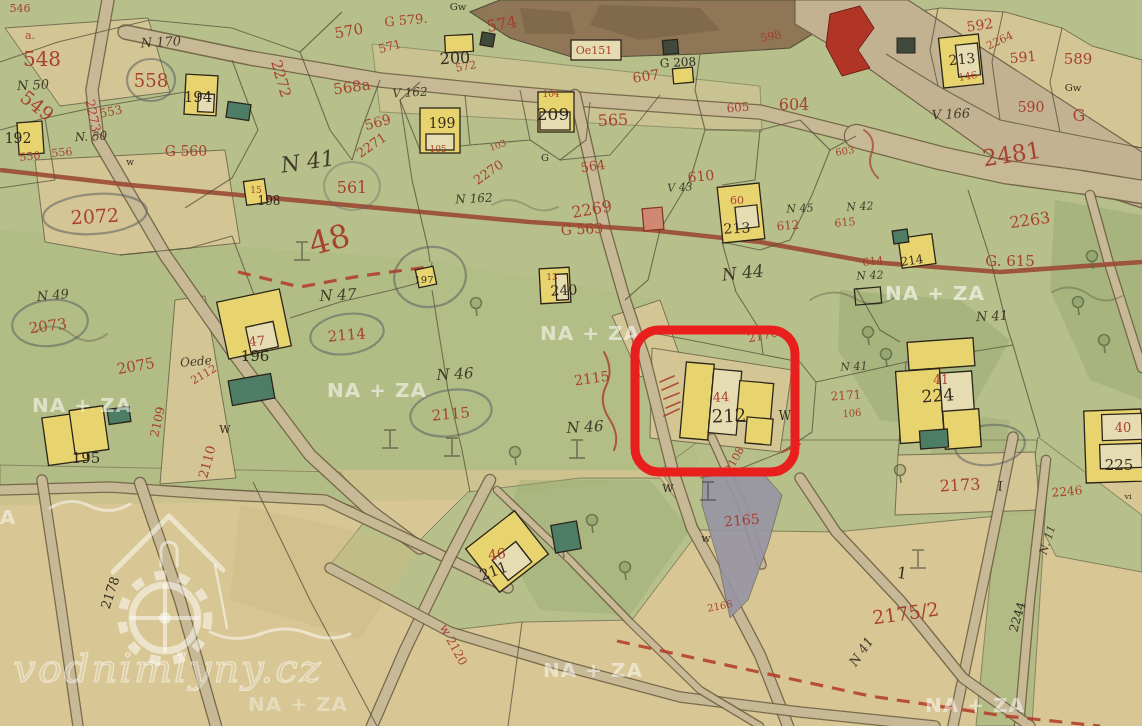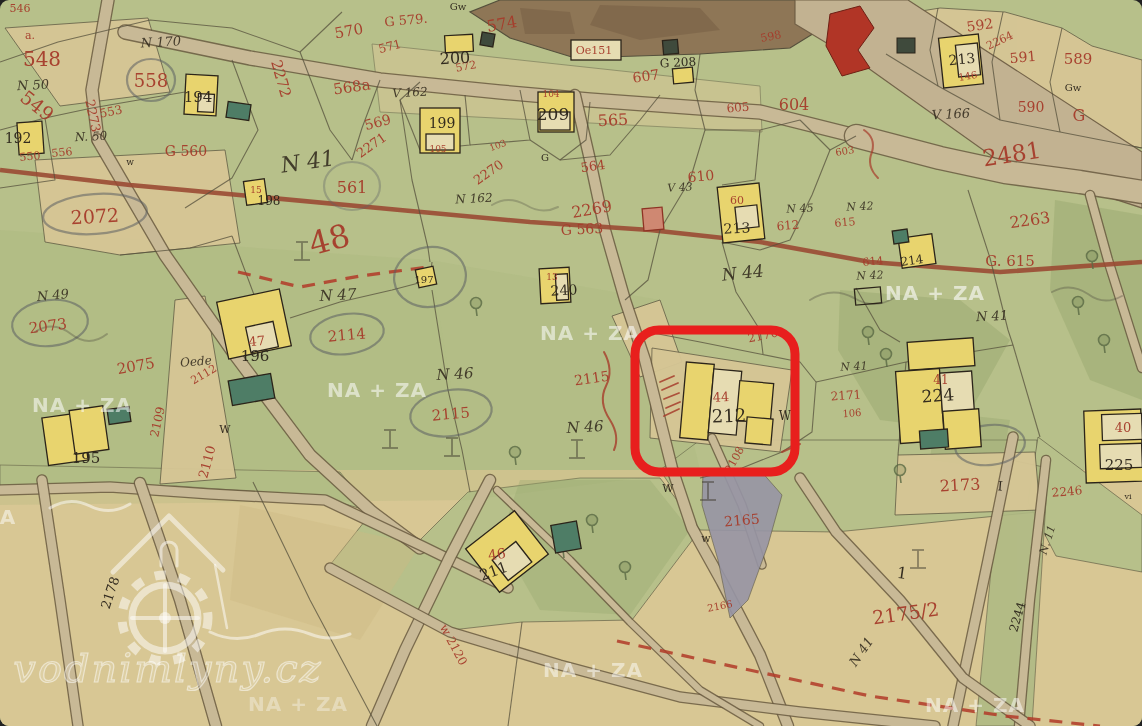--- a/index.html
+++ b/index.html
@@ -1,17 +1,17 @@
 <!DOCTYPE html>
 <html><head>
 <meta charset="utf-8">
 <style>
   html,body{margin:0;padding:0;background:#222;}
   #stage{position:relative;width:1142px;height:726px;overflow:hidden;
-         font-family:"DejaVu Serif",serif;border-radius:9px;}
+         font-family:"DejaVu Serif",serif;}
   svg text{user-select:none;}
   .lbl-r{fill:#a63c2b;font-family:"DejaVu Serif",serif;}
   .lbl-k{fill:#2b241a;font-family:"DejaVu Serif",serif;}
   .lbl-s{fill:#332b1e;font-family:"DejaVu Serif",serif;font-style:italic;}
   .lbl-w{fill:#ffffff;font-family:"DejaVu Sans",sans-serif;font-weight:bold;letter-spacing:1px;}
 </style>
 </head>
 <body>
 
 <div id="stage">

